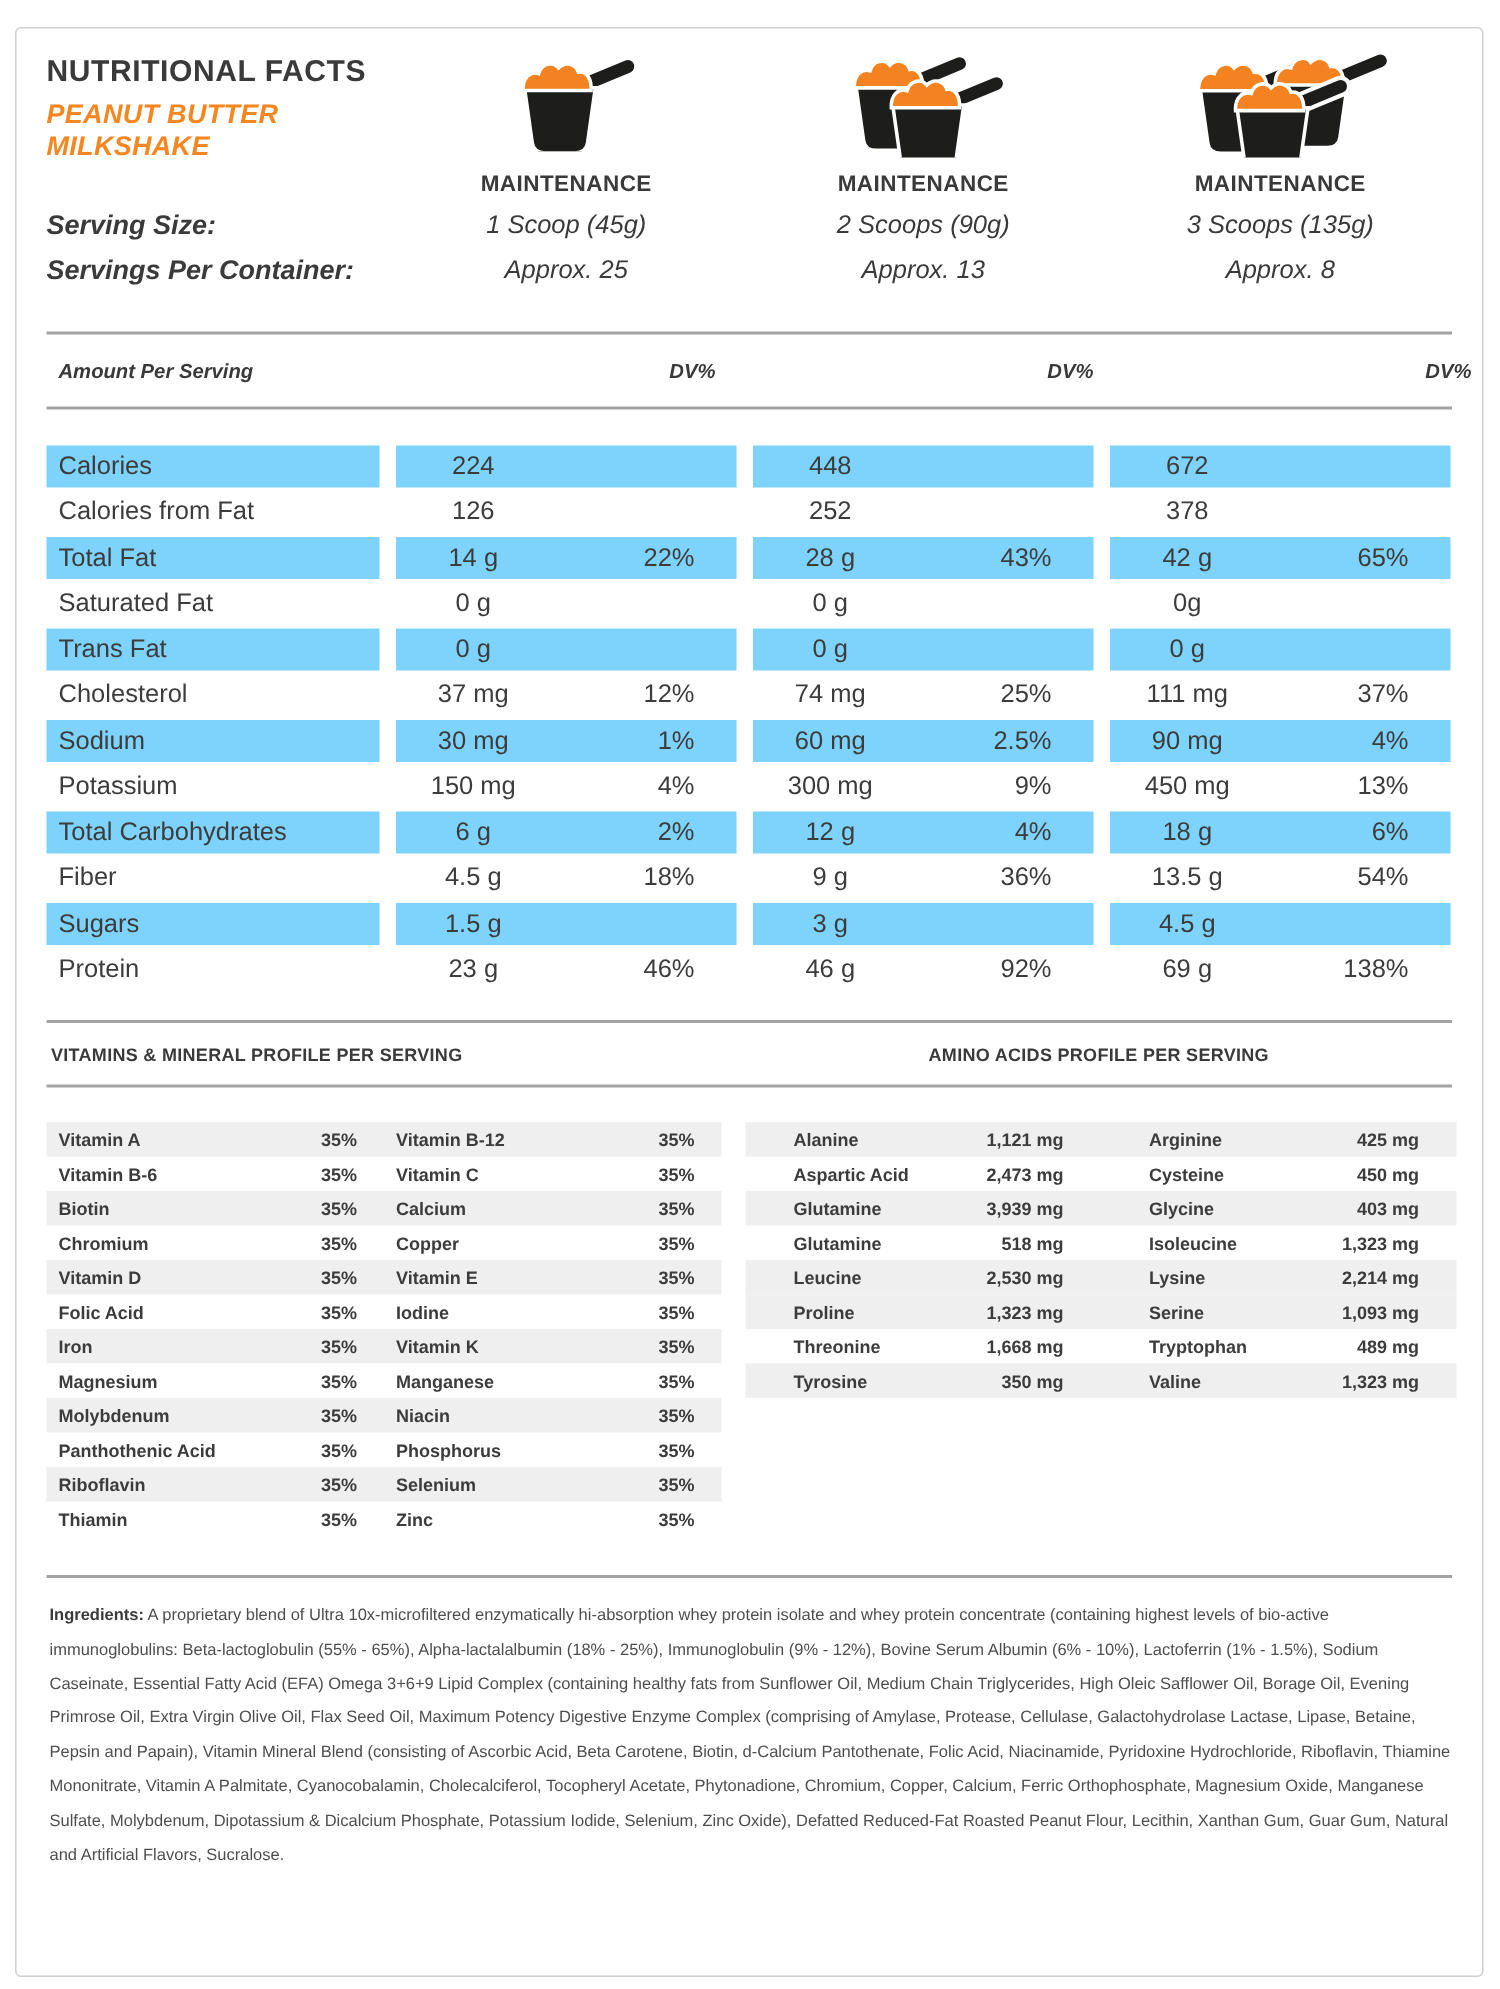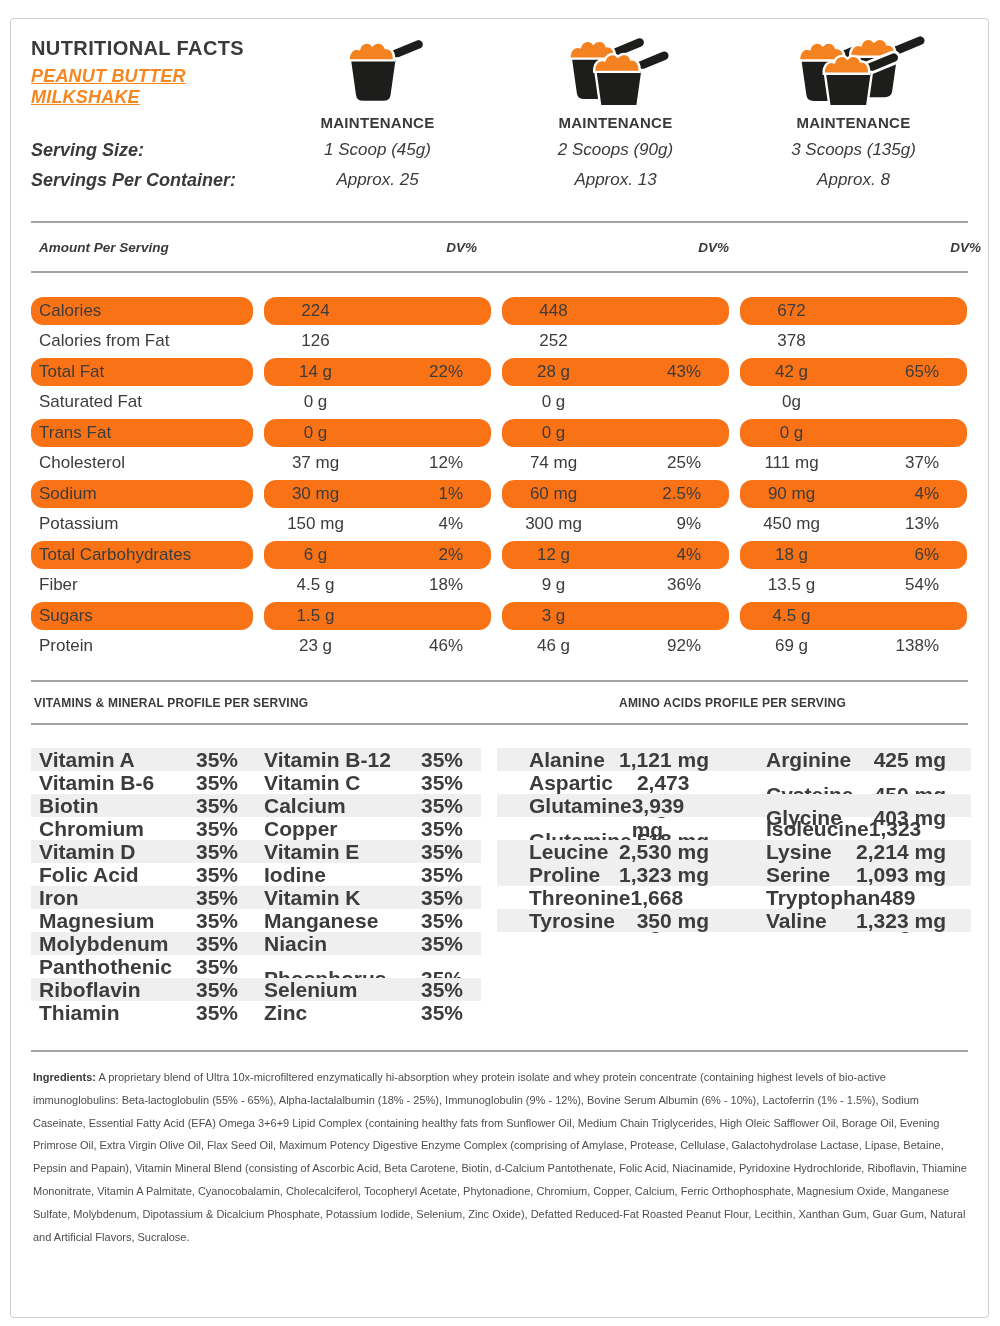--- a/index.html
+++ b/index.html
@@ -3,57 +3,57 @@
 <meta charset="utf-8">
 <style>
   html,body{margin:0;padding:0;background:#fff;}
   body{width:1000px;height:1326px;position:relative;font-family:"Liberation Sans",sans-serif;color:#3d3d3d;}
   .sheet{position:absolute;left:10px;top:18px;width:979px;height:1300px;border:1px solid #cfcfcf;border-radius:4px;box-sizing:border-box;padding:14px 20px;overflow:hidden;}
 
   
   .header-grid{display:grid;grid-template-columns:222px 227px 227px 227px;column-gap:11px;grid-template-rows:76px 26px 30px 30px;}
   .brand{grid-column:1;grid-row:1/3;}
   .title{font-size:20px;font-weight:700;letter-spacing:.4px;color:#3a3a3a;margin:4px 0 0 0;}
-  .subtitle{font-size:18px;font-weight:700;font-style:italic;color:#f6861f;margin:6px 0 0 0;letter-spacing:.2px;text-decoration:underline;}
+  .subtitle{font-size:18px;font-weight:700;font-style:italic;color:#f6861f;margin:6px 0 0 0;letter-spacing:.2px;}
   .icon-cell{display:flex;align-items:flex-start;justify-content:center;}
   .tier{font-size:15px;font-weight:700;text-align:center;align-self:center;color:#3a3a3a;letter-spacing:.3px;}
   .hdr-label{font-size:18px;font-weight:700;font-style:italic;color:#3a3a3a;align-self:center;}
   .hdr-val{font-size:17px;font-style:italic;text-align:center;align-self:center;color:#3a3a3a;}
 
   
   .rule{border:none;border-top:2px solid #a3a3a3;margin:0;}
   .rule-1{margin-top:26px;}
   .rule-3{margin-top:20px;}
   .rule-5{margin-top:26px;}
 
   
   .amount-header{display:grid;grid-template-columns:222px 227px 227px 227px;column-gap:25px;height:48px;align-items:center;}
   .ah-label{font-size:13.5px;font-weight:700;font-style:italic;padding-left:8px;color:#3a3a3a;}
   .ah-group{display:grid;grid-template-columns:103px 1fr;}
   .ah-dv{grid-column:2;text-align:right;padding-right:28px;font-size:13.5px;font-weight:700;font-style:italic;color:#3a3a3a;}
 
   
   .nt-body{margin-top:24px;display:flex;flex-direction:column;row-gap:3px;}
   .nt-row{display:grid;grid-template-columns:222px 227px 227px 227px;column-gap:11px;height:27.5px;align-items:center;font-size:17px;color:#3c3c3c;}
-  .nt-row.shaded>div{background:#f97316;border-radius:12px;}
+  .nt-row.shaded>div{background:#7dd3fc;}
   .nt-row>div{height:100%;display:flex;align-items:center;}
   .nt-label{padding-left:8px;}
   .nt-group{display:grid !important;grid-template-columns:103px 1fr;align-items:center;}
   .nt-amt{text-align:center;}
   .nt-dv{text-align:right;padding-right:28px;}
 
   
   .section-titles{display:grid;grid-template-columns:450px 1fr;column-gap:16px;padding:14px 0 13px 0;}
   .section-title{font-size:12px;font-weight:700;color:#3a3a3a;letter-spacing:.2px;padding-left:3px;}
   .section-title.centered{text-align:center;padding-left:0;}
 
   
   .mini-wrap{display:grid;grid-template-columns:450px 474px;column-gap:16px;margin-top:23px;align-items:start;}
   .mini{display:flex;flex-direction:column;}
-  .mini-row{display:grid;grid-template-columns:1fr 1fr;height:23px;align-items:center;font-size:21px;font-weight:600;color:#3c3c3c;}
+  .mini-row{display:grid;grid-template-columns:1fr 1fr;height:23px;align-items:center;font-size:12px;font-weight:600;color:#3c3c3c;}
   .mini-row.shaded{background:#efefef;}
   .pair{display:flex;justify-content:space-between;padding:0 18px 0 8px;}
   .amino .pair{padding:0 25px 0 32px;}
 
   
   .ingredients{margin:14px 0 0 2px;font-size:11px;line-height:22.8px;color:#4e4e4e;text-align:left;}
   .ingredients b{color:#3a3a3a;}
 </style>
 </head>
 <body>

